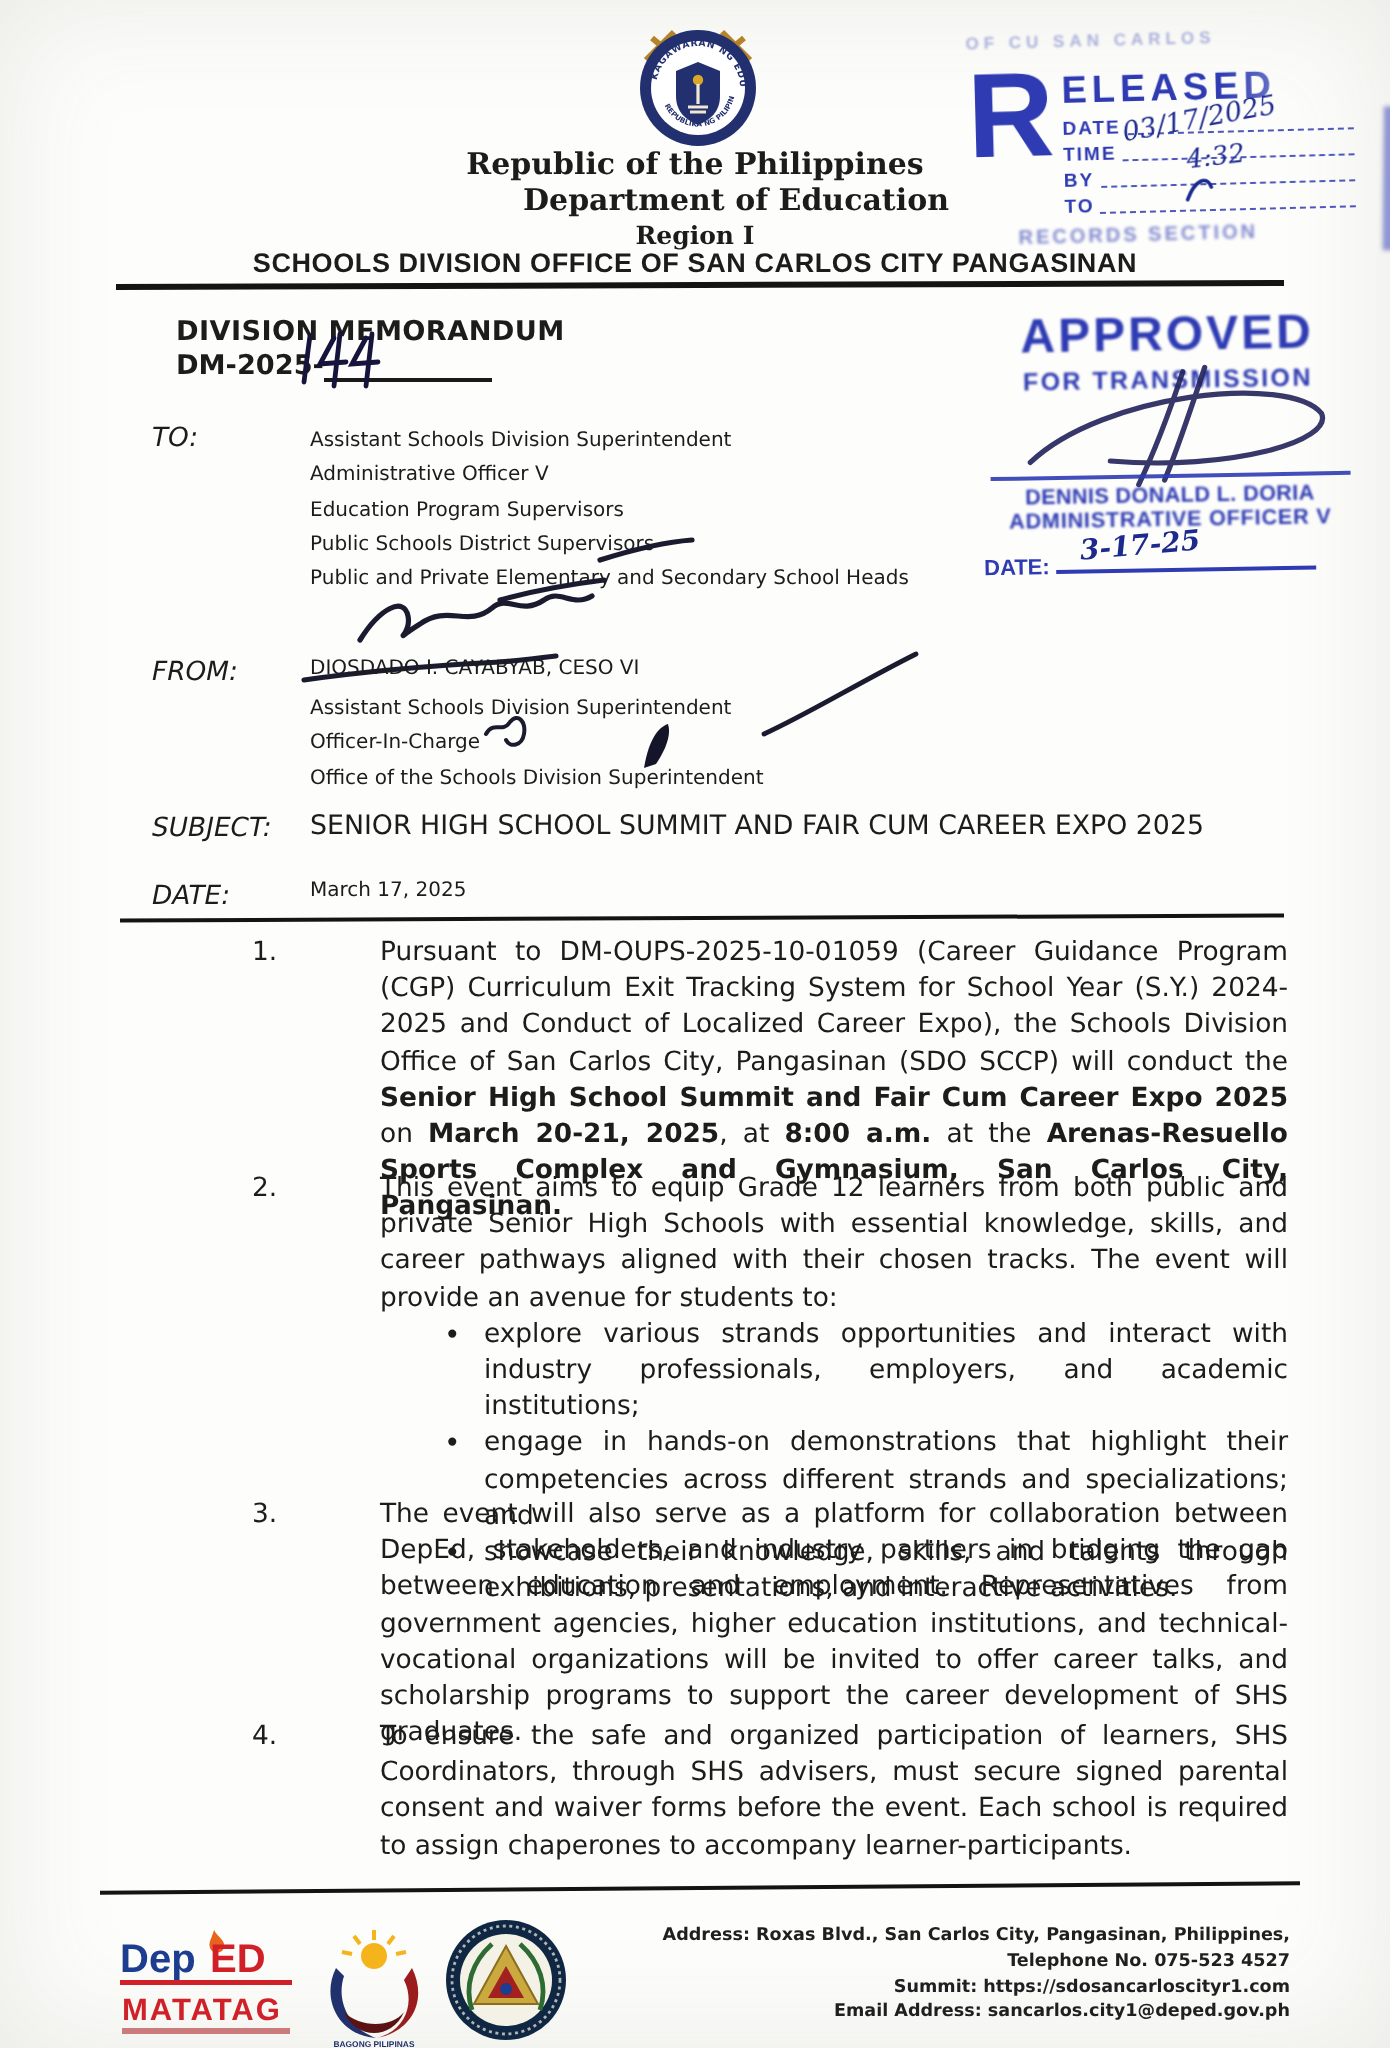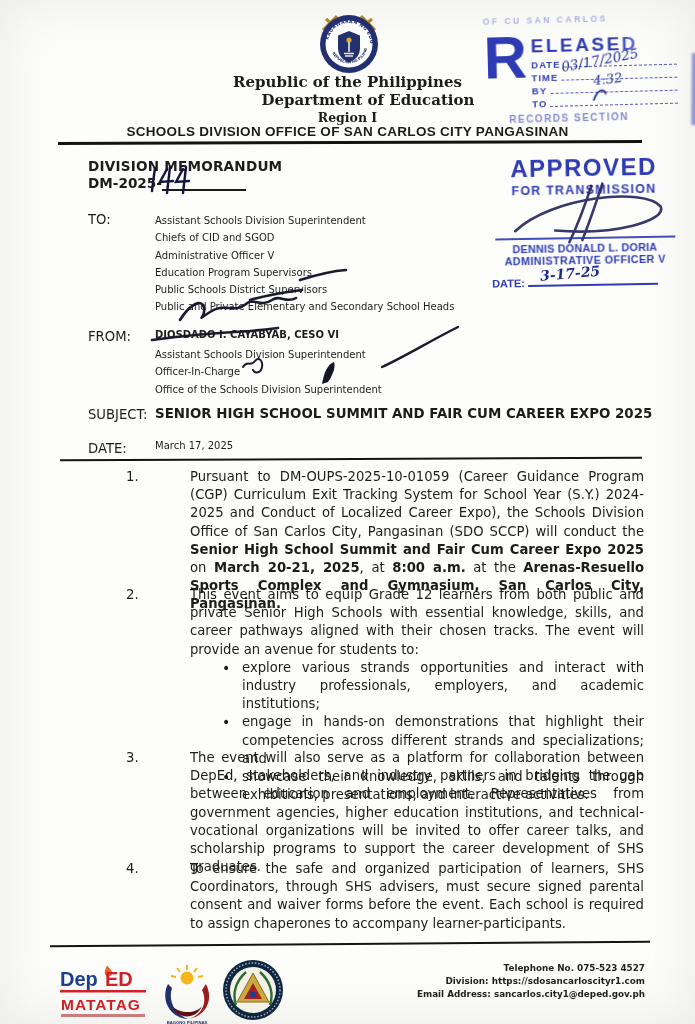--- a/index.html
+++ b/index.html
@@ -14,23 +14,23 @@
   .republic{top:73px;font-size:15px;}
   .department{top:91px;font-size:15px;padding-left:41px;}
   .region{top:110px;font-size:12.5px;}
   .office{top:124px;font-family:"Liberation Sans",sans-serif;font-weight:bold;font-size:13.5px;letter-spacing:.3px;}
   .rule{position:absolute;background:#141414;}
   .rule1{top:141px;left:58px;width:584px;height:3px;transform:rotate(-.2deg);}
   .rule2{top:458px;left:60px;width:582px;height:2.2px;transform:rotate(-.25deg);}
   .rule3{top:943px;left:50px;width:600px;height:2.4px;transform:rotate(-.45deg);}
 
   
-  .label{position:absolute;left:88px;font-size:13.2px;}
+  .label{position:absolute;left:76px;font-size:13.2px;font-style:italic;}
   .value{position:absolute;left:155px;font-size:10px;}
-  .bold{font-weight:bold;}
+  .bold{font-weight:normal;}
   .memotitle{left:88px;top:158px;font-size:13.6px;font-weight:bold;letter-spacing:.2px;text-align:center;}
   .memonum{left:88px;top:175px;font-size:13.6px;font-weight:bold;}
   .numline{display:inline-block;width:84px;border-bottom:2px solid #1a1a1a;height:14px;vertical-align:bottom;}
   .tolist,.fromlines{line-height:17.3px;}
 
   
   .item{position:absolute;left:126px;width:518px;display:flex;gap:6px;font-size:13.2px;line-height:18.2px;}
   .item .num{width:16px;flex:none;}
   .item .txt{flex:1;text-align:justify;margin-left:42px;}
   .b{font-weight:bold;}
@@ -167,21 +167,20 @@
     <div class="app-daterow">
       <span>DATE:</span>
       <span class="app-dateline"></span>
       <span class="hand app-dateval">3-17-25</span>
     </div>
   </div>
 
   <div class="label" style="top:212px">TO:</div>
   <div class="value tolist" style="top:212px">
     <div>Assistant Schools Division Superintendent</div>
-    <div>Chiefs of CID and SGOD</div>
     <div>Administrative Officer V</div>
     <div>Education Program Supervisors</div>
     <div>Public Schools District Supervisors</div>
     <div>Public and Private Elementary and Secondary School Heads</div>
   </div>
 
   <svg class="ink" style="left:150px;top:262px" width="260" height="88" viewBox="0 0 260 88">
     <g stroke="#1b1b30" stroke-width="2.6" fill="none" stroke-linecap="round">
       <path d="M150,18 C166,13 182,9 196,8"></path>
       <path d="M100,38 C118,33 136,30 152,28"></path>
@@ -269,18 +268,19 @@
     <circle cx="31" cy="31" r="27" fill="none" stroke="#f4f1e6" stroke-width="1.4" stroke-dasharray="1.5,1.8" opacity=".7"></circle>
     <circle cx="31" cy="31" r="23" fill="#f4f1e6"></circle>
     <path d="M14,46 C10,34 14,22 24,13" stroke="#2e6b33" stroke-width="2.4" fill="none"></path>
     <path d="M48,46 C52,34 48,22 38,13" stroke="#2e6b33" stroke-width="2.4" fill="none"></path>
     <path d="M31,14 L47,43 L15,43 Z" fill="#caa93f" stroke="#8a6d1f" stroke-width="1"></path>
     <path d="M31,24 L40,40 L22,40 Z" fill="#a32020"></path>
     <circle cx="31" cy="35.5" r="3" fill="#1d3d8f"></circle>
   </svg>
 
   <div class="addr">
+    <div>Address: Roxas Blvd., San Carlos City, Pangasinan, Philippines,</div>
     <div>Telephone No. 075-523 4527</div>
-    <div>Division: https://sdosancarloscityr1.com</div>
+    <div>Summit: https://sdosancarloscityr1.com</div>
     <div>Email Address: sancarlos.city1@deped.gov.ph</div>
   </div>
 
 </div>
 
 </body></html>

